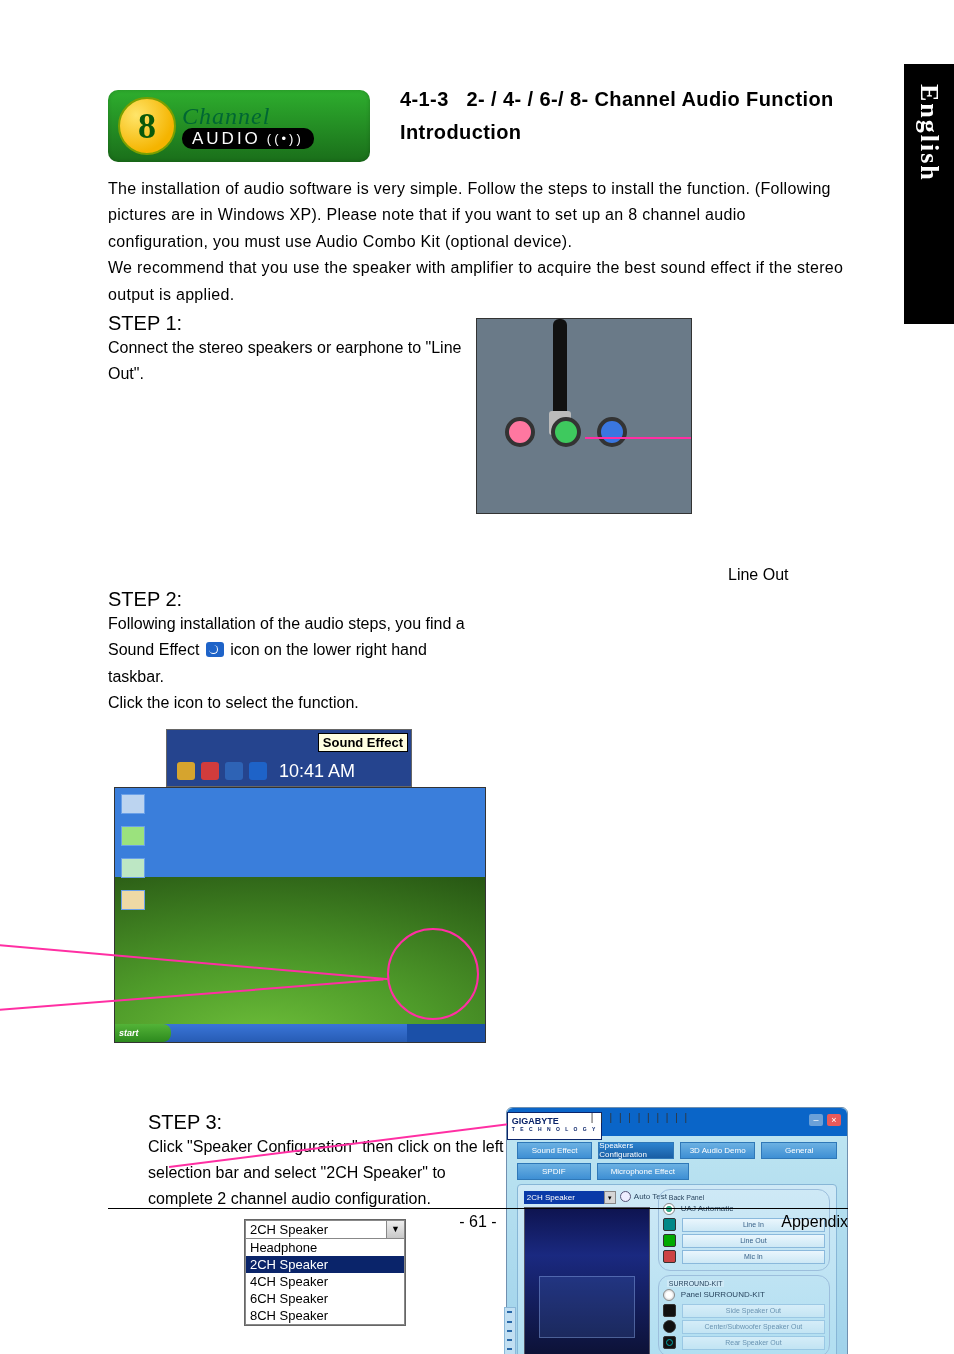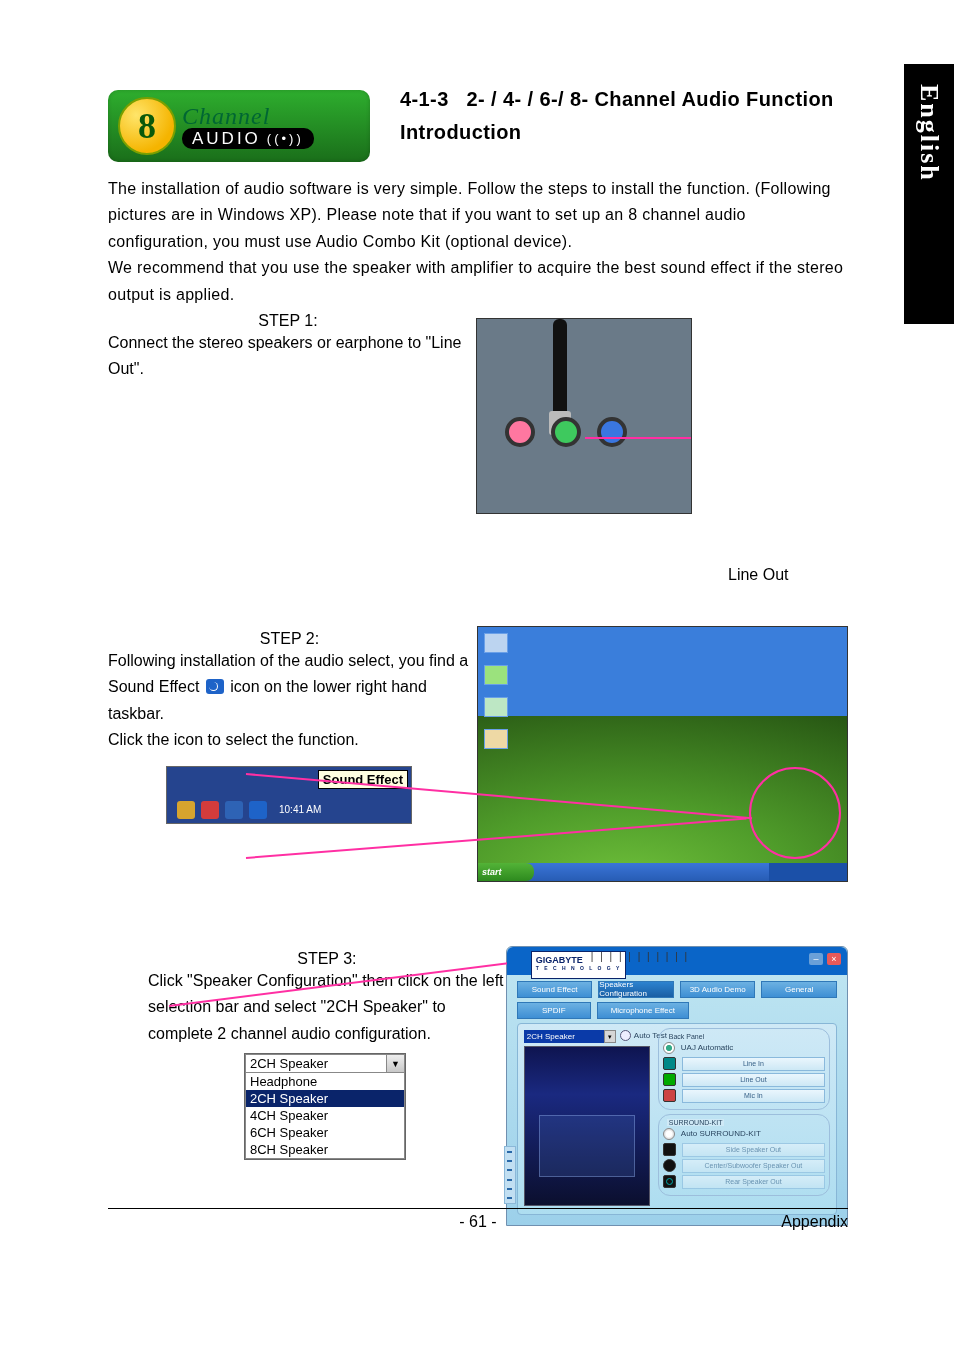--- a/index.html
+++ b/index.html
@@ -73,61 +73,61 @@
   .logo-audio {
     background:#000; color:#fff; font-family:'Impact',sans-serif;
     font-size:17px; letter-spacing:3px; padding:2px 10px; border-radius:10px;
     display:inline-flex; align-items:center; gap:6px;
   }
   .sound-glyph { color:#fff; font-size:13px; }
   .title-block { margin-left: 30px; margin-top: -2px; }
   .title-line { font-size: 20px; font-weight: bold; letter-spacing: .4px; }
   .body-text { font-size: 16px; line-height: 1.65; margin-top: 6px; letter-spacing:.3px;}
   .subhead { font-size: 16px; font-weight: bold; margin-top: 4px; }
-  .step-label { font-size: 16px; margin-top: 4px; text-align: center; }
+  .step-label { font-size: 20px; margin-top: 4px; }
   .step-para { font-size: 16px; line-height: 1.65; }
   .row-step1 { display:flex; }
   .col-left-1 { width: 360px; }
   .photo-box {
     width: 214px; height: 194px; margin-left: 8px; margin-top: 10px;
     background:#6a7a88; border:1px solid #333; position:relative; overflow:hidden;
   }
   .jack-row { position:absolute; top:98px; left:0; width:100%; height:30px; display:flex; gap:16px; padding-left:28px;}
   .jack { width:30px; height:30px; border-radius:50%; border:4px solid #333; box-sizing:border-box;}
   .j-pink { background:#ff77a0; }
   .j-green { background:#3ec95e; }
   .j-blue { background:#3a76e0; }
   .cable { position:absolute; top:0; left:76px; width:14px; height:115px; background:#111; border-radius:6px;}
   .cable-plug { position:absolute; top:92px; left:72px; width:22px; height:24px; background:#bbb; border-radius:3px;}
   .lineout-arrow {
     position:absolute; top:118px; left:108px; width:190px; height:2px; background:#ff2fa3;
   }
   .lineout-label { font-size:16px; margin-left:12px; margin-top:108px;}
-  .row-step2 { display:flex; margin-top:112px;}
+  .row-step2 { display:flex; margin-top:70px;flex-direction:column;}
   .col-left-2 { width:364px; }
   .se-icon {
     display:inline-block; width:18px; height:15px; background:#1e63c8;
     border-radius:3px; position:relative; top:2px; margin:0 2px;
   }
   .se-icon::after{
     content:""; position:absolute; top:3px; left:3px;
     width:8px;height:8px;border:1.5px solid #fff;border-radius:50%;
     border-left:none;border-top:none;
   }
   .taskbar-shot {
     width:244px; height:56px; background:#25448e;
     margin-top:12px; margin-left:58px; position:relative; border:1px solid #666;
   }
   .tooltip {
     position:absolute; top:3px; right:3px; background:#ffffe1; border:1px solid #000;
     font-size:13px; padding:1px 4px; font-weight:bold;
   }
   .tray { position:absolute; bottom:4px; left:10px; display:flex; gap:6px; align-items:center;}
   .tray-ico { width:18px;height:18px;border-radius:3px;}
-  .clock { color:#fff; font-size:10px; margin-left:6px;}
+  .clock { color:#fff; font-size:18px; margin-left:6px;}
   .desktop-shot {
     width:370px; height:254px; background:linear-gradient(#3a7edb 0%, #3a7edb 35%, #56a92e 35%, #3c8b24 60%, #204e12 100%);
     position:relative; margin-left:6px; border:1px solid #333;
   }
   .hill { position:absolute; bottom:0; left:0; right:0; height:165px;
     background: radial-gradient(ellipse 420px 190px at 40% 100%, #6ebf3a 0%, #4f9c2a 40%, #285814 100%);}
   .xp-bar { position:absolute; bottom:0; left:0; right:0; height:18px; background:linear-gradient(#3a75d8,#275cb4);}
   .xp-start { position:absolute; left:0; bottom:0; width:52px; height:18px; background:linear-gradient(#53b337,#2d8a1e); color:#fff; font-size:9px; font-style:italic; font-weight:bold; display:flex;align-items:center;padding-left:4px; border-radius:0 8px 8px 0;}
   .xp-tray-area { position:absolute; right:0; bottom:0; height:18px; width:78px; background:#1b50a8;}
   .desk-icon { position:absolute; width:22px; text-align:center; color:#fff; font-size:6px; line-height:1.1;}
@@ -152,21 +152,21 @@
   .config-shot {
     width:348px; height:278px; margin-left:0; position:relative;
     background:linear-gradient(#c0e6f2,#9cd0ea); border:1px solid #7090b0;
     border-radius:6px 6px 0 0;
   }
   .cfg-titlebar {
     height:28px; background:linear-gradient(#0a65c8,#0a65c8);
     border-radius:6px 6px 0 0; position:relative;
   }
   .cfg-grip { position:absolute; top:4px; left:84px; letter-spacing:2px; font-size:10px; color:#333;}
-  .cfg-brand { position:absolute; top:4px; left:24px; background:#fff; color:#0a246a; font-weight:bold; font-size:9px; padding:3px 4px 7px 4px; border:1px solid #0a246a;}
+  .cfg-brand { position:absolute; top:4px; left:0; background:#fff; color:#0a246a; font-weight:bold; font-size:9px; padding:3px 4px 7px 4px; border:1px solid #0a246a;}
   .cfg-brand .sub { display:block; font-size:5px; letter-spacing:2px;}
   .cfg-close { position:absolute; right:6px; top:6px; display:flex; gap:4px;}
   .cfg-close span { width:14px;height:12px;background:#e85a5a;border-radius:2px; display:flex;align-items:center;justify-content:center; color:#fff; font-size:9px;}
   .cfg-close span:first-child{ background:#6aa0d8;}
   .tabs-area { padding:6px 10px 0; }
   .tab-row { display:flex; gap:6px; margin-bottom:4px;}
   .tab { flex:1; height:15px; background:linear-gradient(#6cb1e2,#3e8fd4); color:#fff; font-size:8px; display:flex;align-items:center;justify-content:center; border:1px solid #2f78b8;}
   .tab.short { flex:0 0 72px;}
   .tab.sel { background:linear-gradient(#2d83cf,#195ea4);}
   .inner-panel { margin:4px 10px 6px; height:190px; background:linear-gradient(#cfe9f6,#adddf0); border:1px solid #87b6d6; border-radius:4px; position:relative;}
@@ -246,21 +246,21 @@
         <div class="lineout-arrow"></div>
       </div>
     </div>
     <div class="lineout-label" style="position:absolute;left:608px;top:368px">Line Out</div>
   </div>
 
   <div class="row-step2">
     <div class="col-left-2">
       <div class="step-label">STEP 2:</div>
       <div class="step-para">
-        <span>Following installation of the audio select, you find a</span><br>
+        <span>Following installation of the audio steps, you find a</span><br>
         <span>Sound Effect </span><span class="se-icon"></span><span> icon on the lower right hand taskbar.</span><br>
         <span>Click the icon to select the function.</span>
       </div>
       <div class="taskbar-shot">
         <div class="tooltip">Sound Effect</div>
         <div class="tray">
           <div class="tray-ico" style="background:#d6a42e"></div>
           <div class="tray-ico" style="background:#d23c3c"></div>
           <div class="tray-ico" style="background:#2e63b5"></div>
           <div class="tray-ico" style="background:#1e63c8"></div>
@@ -366,21 +366,21 @@
               </div>
             <div class="port-row">
                 <div class="port p-red"></div>
                 <div class="port-btn">Mic In</div>
               </div>
           </div>
           <div class="fieldset">
             <div class="lg">SURROUND-KIT</div>
             <div class="uaj-row">
               <span class="rad"></span>
-              <span>Auto SURROUND-KIT</span>
+              <span>Panel SURROUND-KIT</span>
             </div>
             <div class="port-row">
                 <div class="port p-black"></div>
                 <div class="port-btn dim">Side Speaker Out</div>
               </div>
             <div class="port-row">
                 <div class="port p-black p-yellow" style="background:#111"></div>
                 <div class="port-btn dim">Center/Subwoofer Speaker Out</div>
               </div>
             <div class="port-row">

